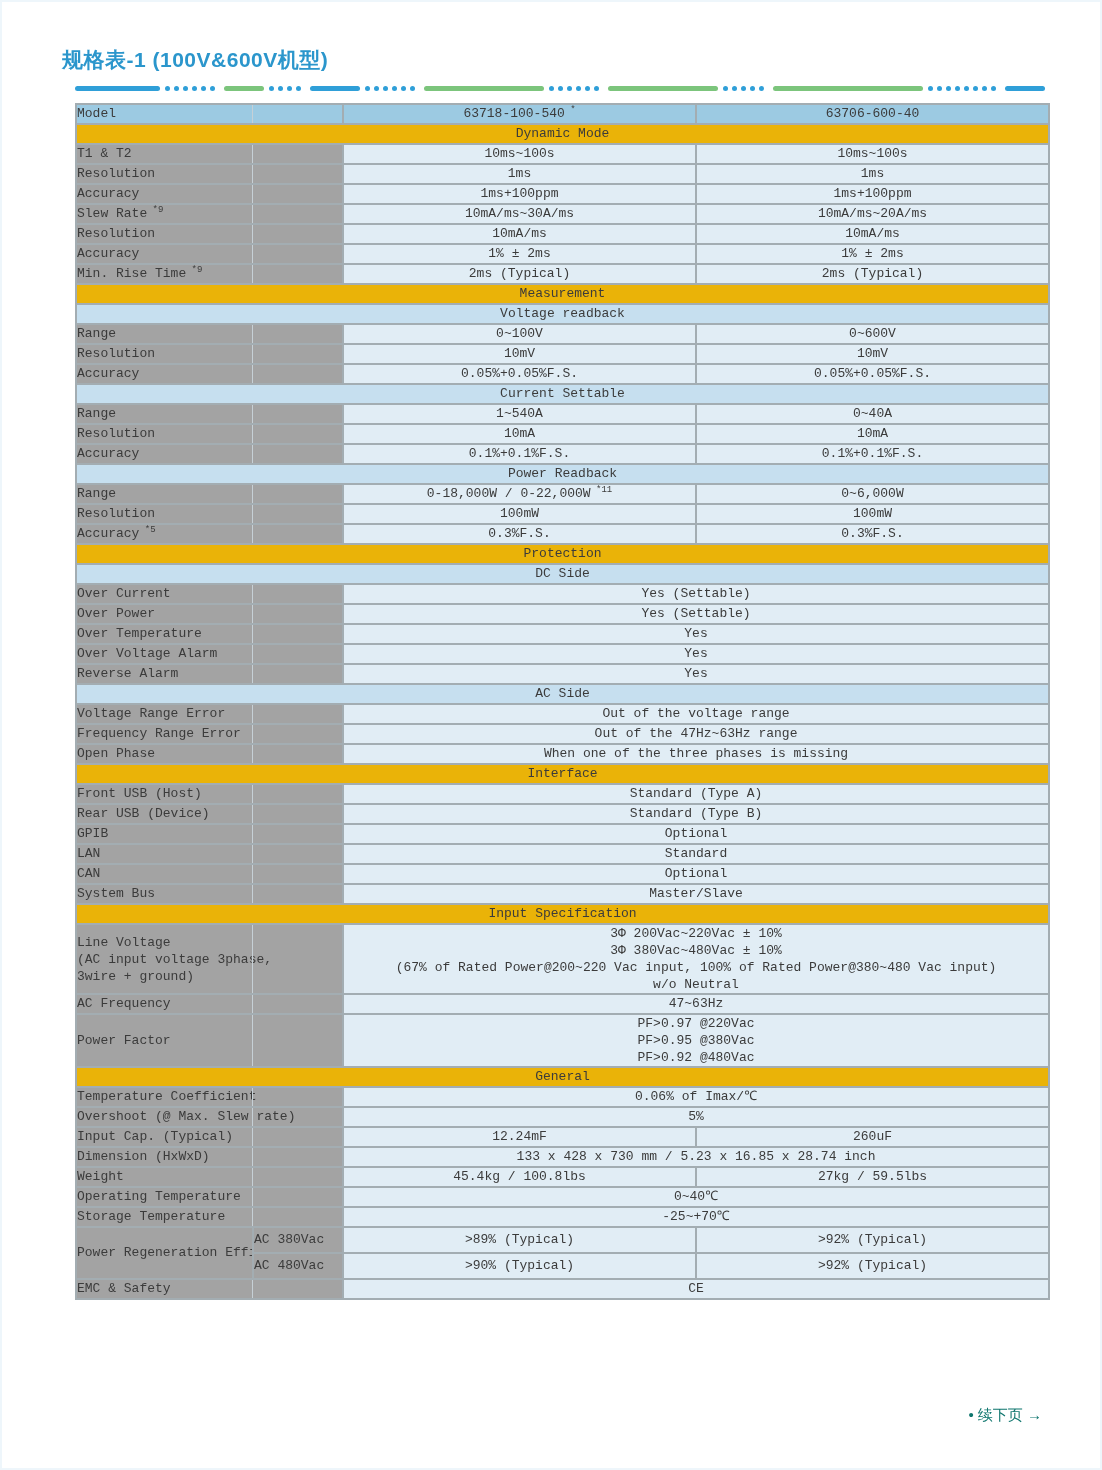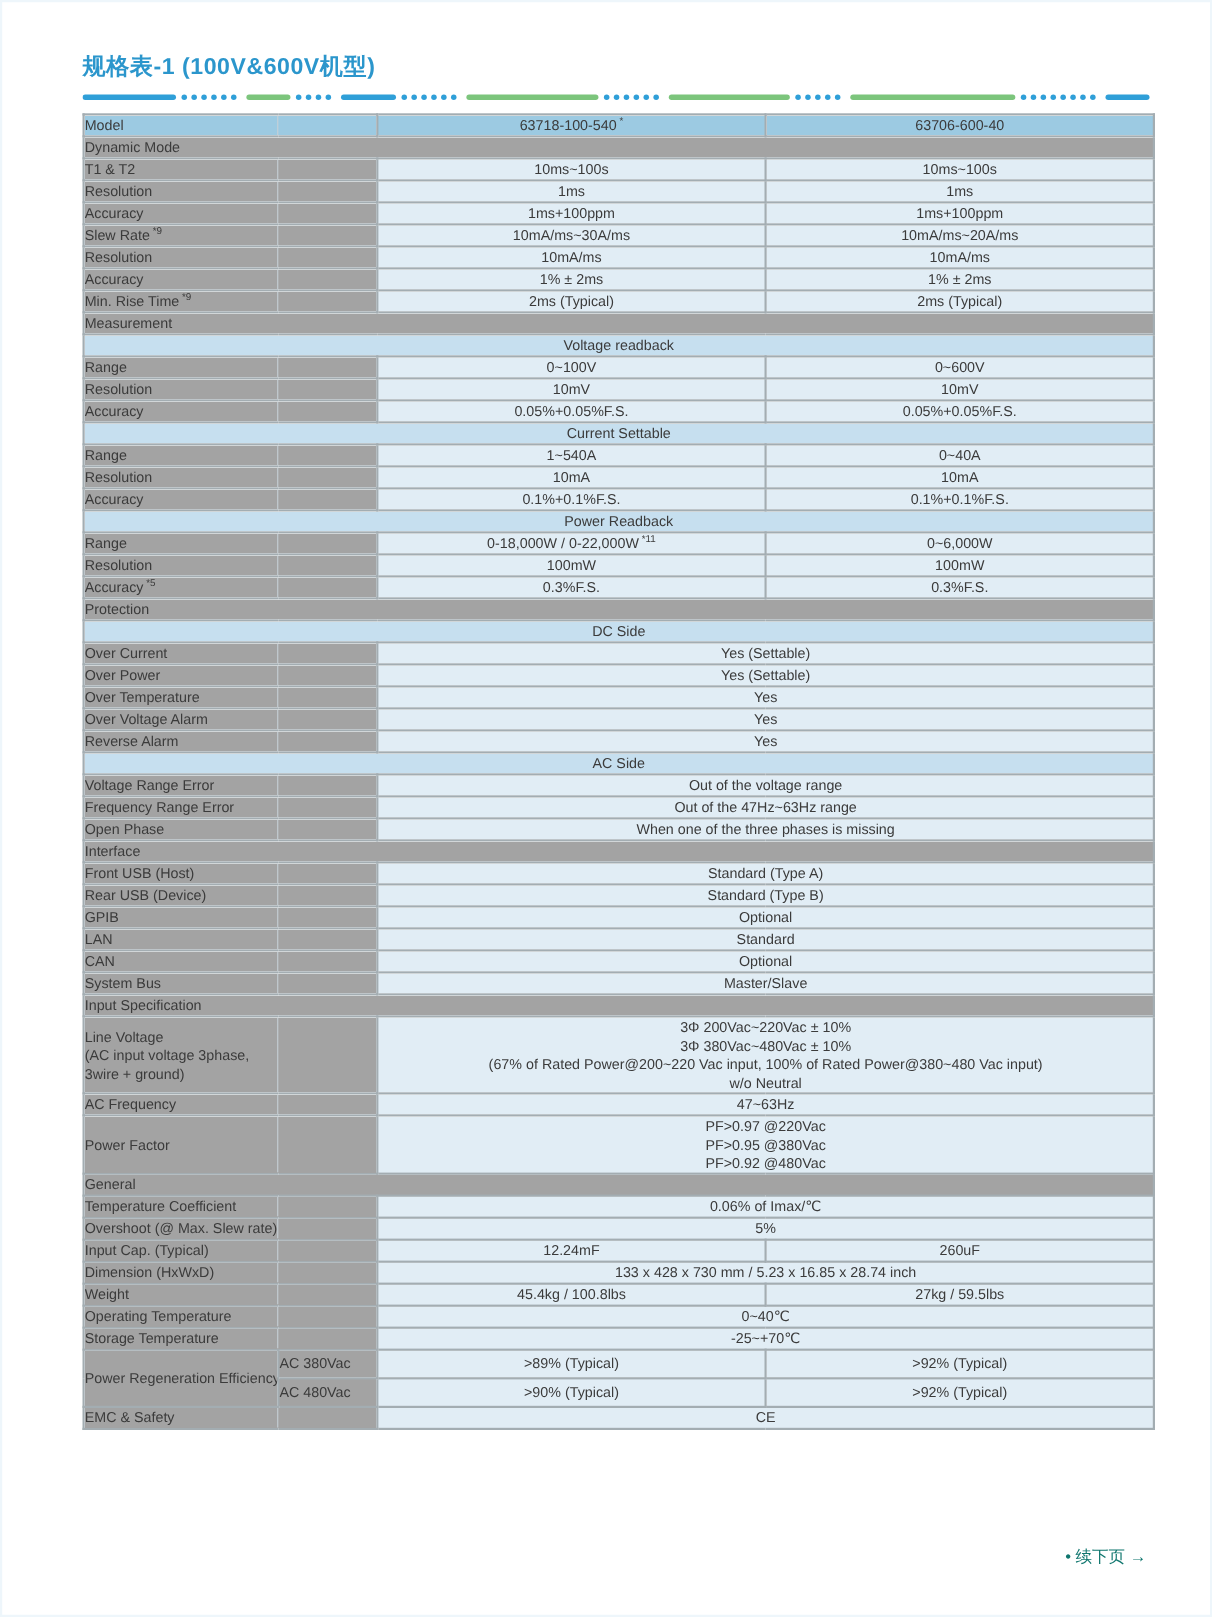--- a/index.html
+++ b/index.html
@@ -1,31 +1,31 @@
 <!DOCTYPE html>
 <html><head>
 <meta charset="utf-8">
 <style>
   html,body{margin:0;padding:0;background:#ffffff;}
   body{font-family:"Liberation Sans","DejaVu Sans",sans-serif;color:#3b3b3b;}
   .page{position:relative;width:1102px;height:1470px;background:#ffffff;overflow:hidden;
         box-shadow:inset 0 0 0 2px #eef6fb;}
-  .title{position:absolute;left:75px;top:46px;font-size:21px;font-weight:bold;color:#2b96cc;letter-spacing:.5px;}
+  .title{position:absolute;left:62px;top:46px;font-size:21px;font-weight:bold;color:#2b96cc;letter-spacing:.5px;}
   .sep{position:absolute;left:75px;top:85px;width:973px;height:7px;display:flex;align-items:center;overflow:hidden;}
   .sep .ln{height:5px;border-radius:3px;flex:none;margin-right:5px;}
   .sep .b{background:#2f9fd8;}
   .sep .g{background:#7cc57c;}
   .sep .dots{display:flex;flex:none;margin-right:5px;}
   .sep .dot{width:5px;height:5px;border-radius:50%;background:#2f9fd8;flex:none;margin-right:4px;}
 
   table.spec{position:absolute;left:75px;top:103px;width:973px;border-collapse:collapse;table-layout:fixed;
-             font-size:13px;color:#3b3b3b;}
+             font-size:13px;color:#3b3b3b;font-family:Liberation Mono, monospace;}
   table.spec td{border:2px solid #a3adb2;height:18px;line-height:18px;padding:0;vertical-align:middle;
                 overflow:hidden;white-space:nowrap;}
-  td.sec{background:#a3a3a3;padding-left:7px;text-align:left;}
+  td.sec{background:#eab308;padding-left:7px;text-align:center;}
   td.sub{background:#c6dfef;padding-left:7px;text-align:center;}
   td.lbl{background:#a3a3a3;padding-left:7px;text-align:left;white-space:normal;}
   td.val{background:#e1edf5;text-align:center;}
   td.hdr{background:#9ccae2;}
   td.lbl2{position:relative;}
   td.lbl2::after{content:"";position:absolute;left:175px;top:0;bottom:0;width:1px;background:#c6d0d6;}
   td .ml{line-height:17px;white-space:nowrap;}
   td.lbl .ml{white-space:normal;}
   tr.regen td{height:24px;}
   sup{font-size:9px;line-height:0;vertical-align:super;}

